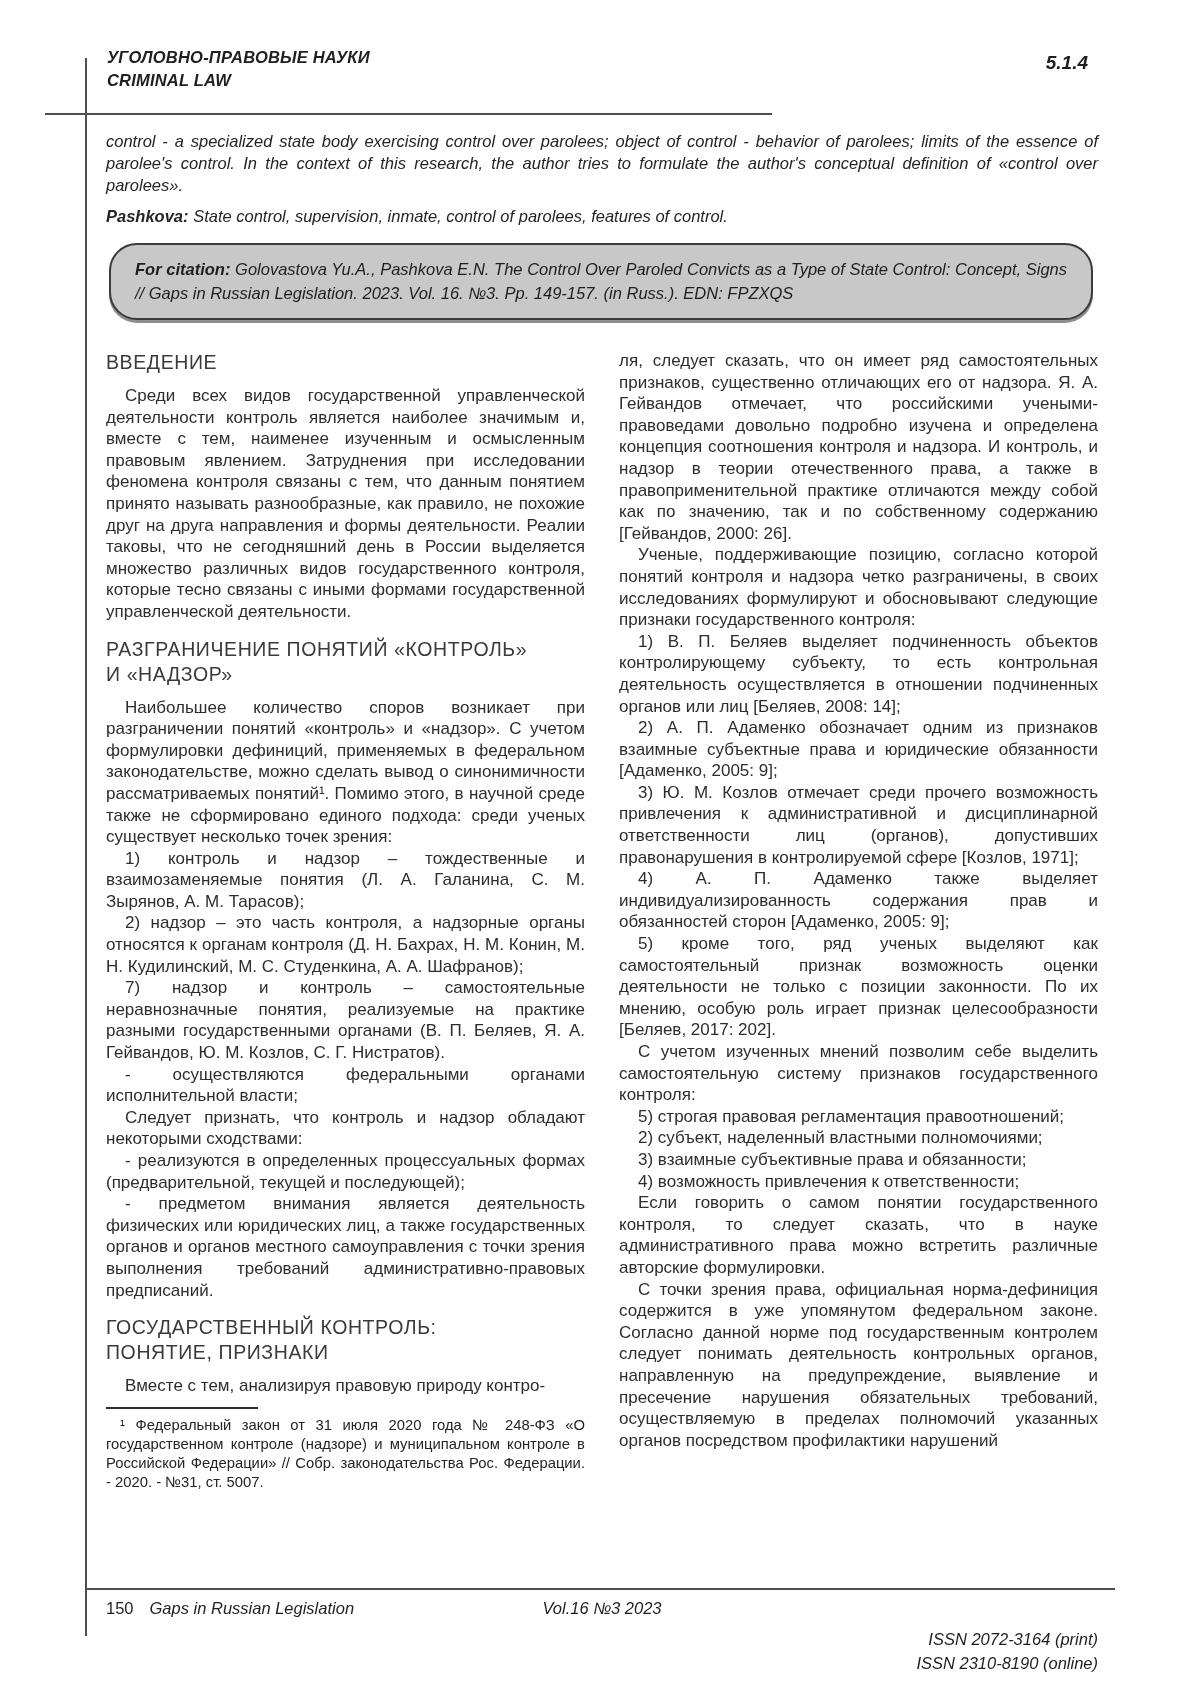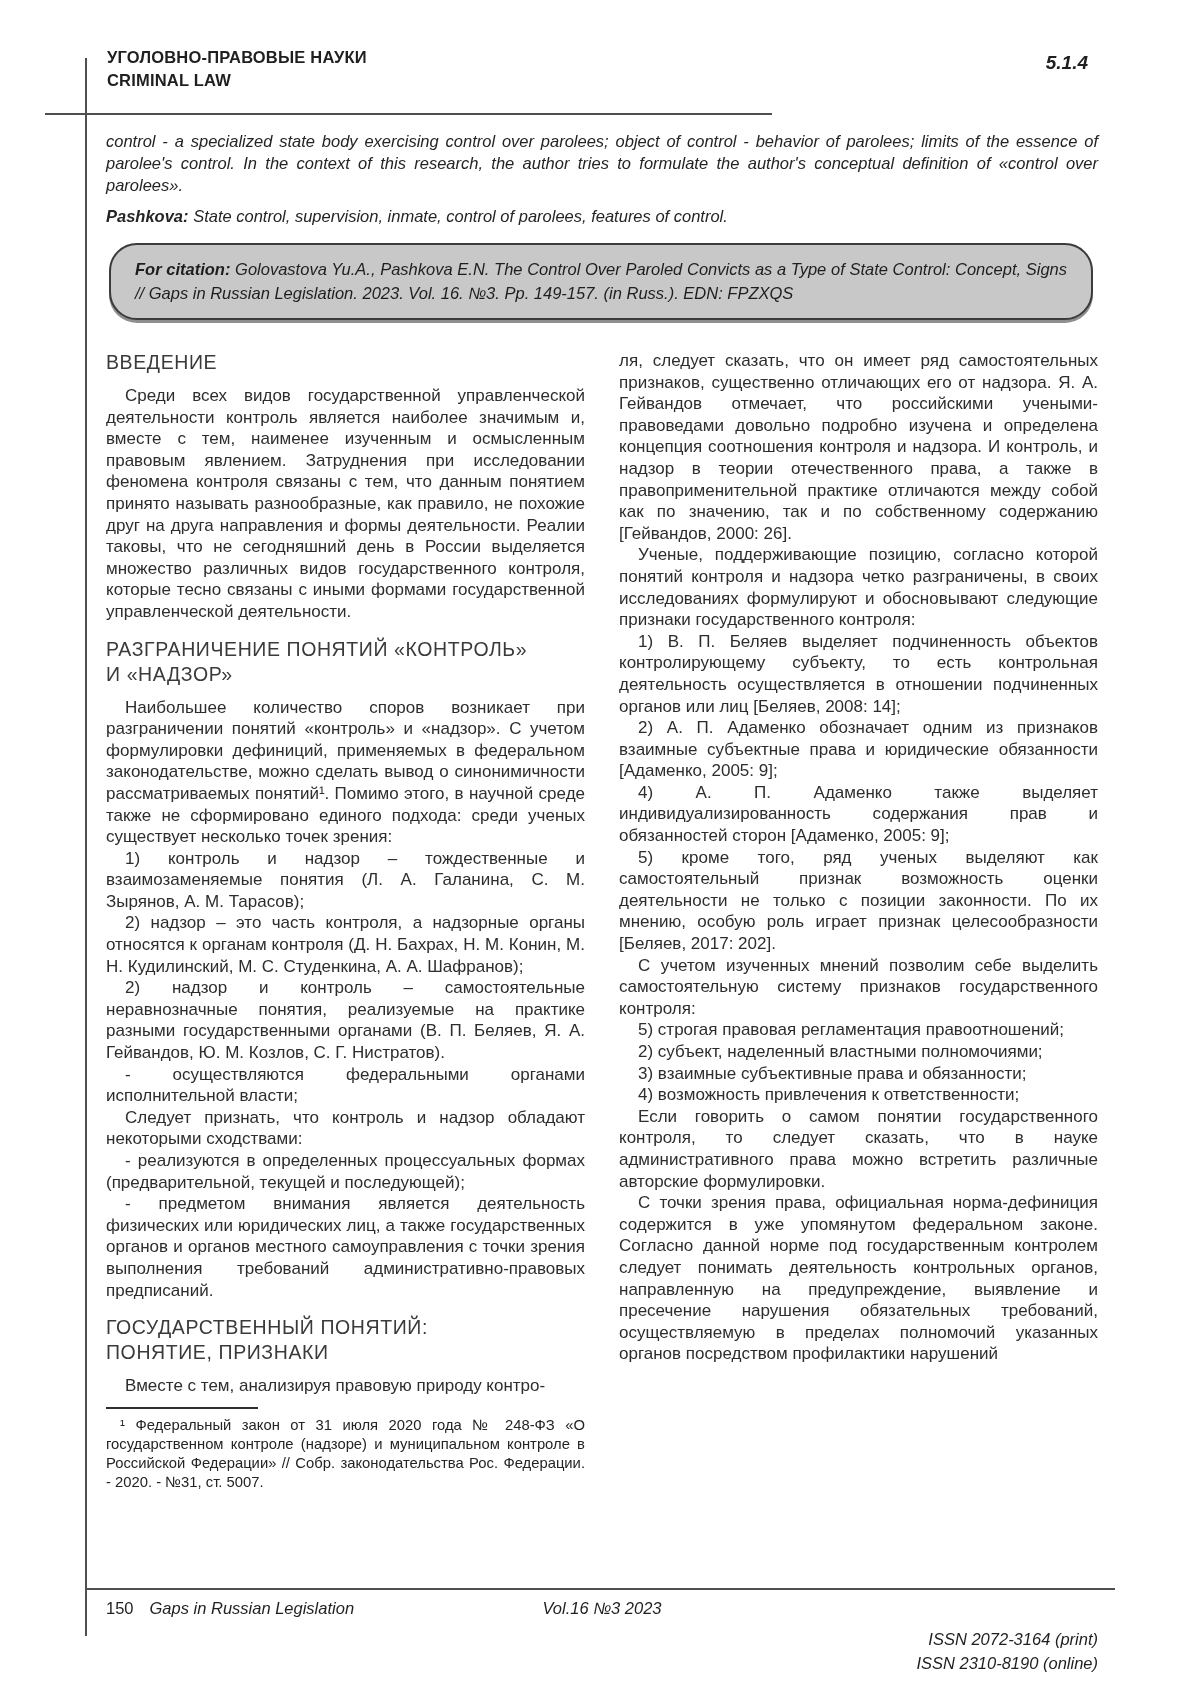--- a/index.html
+++ b/index.html
@@ -6,21 +6,21 @@
   .page{
     position:relative;
     width:1200px;height:1697px;
     background:#ffffff;
     font-family:"Liberation Sans",sans-serif;
     color:#2d2d2d;
     overflow:hidden;
   }
   .vline{position:absolute;left:85px;top:58px;width:2px;height:1578px;background:#4f4f4f;}
   .header-rule{position:absolute;left:45px;top:113px;width:727px;height:2px;background:#4f4f4f;}
-  .kicker{position:absolute;left:107px;top:46px;font-weight:bold;font-size:16.5px;line-height:23px;color:#1f1f1f;letter-spacing:0.2px;}
+  .kicker{position:absolute;left:107px;top:46px;font-style:italic;font-weight:bold;font-size:16.5px;line-height:23px;color:#1f1f1f;letter-spacing:0.2px;}
   .code{position:absolute;right:112px;top:52px;font-style:italic;font-weight:bold;font-size:19px;color:#1f1f1f;}
   .abstract{position:absolute;left:106px;top:130px;width:992px;font-style:italic;font-size:16.5px;line-height:22px;text-align:justify;color:#242424;}
   .keywords{position:absolute;left:106px;top:206px;width:992px;font-style:italic;font-size:16.5px;line-height:21px;color:#242424;}
   .keywords b{font-weight:bold;}
   .citebox{
     position:absolute;left:109px;top:243px;width:932px;
     background:#c8c8c8;border:2px solid #3c3c3c;border-radius:28px;
     padding:12px 24px 13px 24px;
     box-shadow:0 3px 0 rgba(50,50,50,0.55);
     font-style:italic;font-size:16.5px;line-height:24px;text-align:justify;color:#1e1e1e;
@@ -76,39 +76,40 @@
 
     <div class="col">
       <h2 class="section first">ВВЕДЕНИЕ</h2>
       <p>Среди всех видов государственной управленческой деятельности контроль является наиболее значимым и, вместе с тем, наименее изученным и осмысленным правовым явлением. Затруднения при исследовании феномена контроля связаны с тем, что данным понятием принято называть разнообразные, как правило, не похожие друг на друга направления и формы деятельности. Реалии таковы, что не сегодняшний день в России выделяется множество различных видов государственного контроля, которые тесно связаны с иными формами государственной управленческой деятельности.</p>
 
       <h2 class="section">РАЗГРАНИЧЕНИЕ ПОНЯТИЙ «КОНТРОЛЬ»
 И «НАДЗОР»</h2>
       <p>Наибольшее количество споров возникает при разграничении понятий «контроль» и «надзор». С учетом формулировки дефиниций, применяемых в федеральном законодательстве, можно сделать вывод о синонимичности рассматриваемых понятий¹. Помимо этого, в научной среде также не сформировано единого подхода: среди ученых существует несколько точек зрения:</p>
       <p>1) контроль и надзор – тождественные и взаимозаменяемые понятия (Л. А. Галанина, С. М. Зырянов, А. М. Тарасов);</p>
       <p>2) надзор – это часть контроля, а надзорные органы относятся к органам контроля (Д. Н. Бахрах, Н. М. Конин, М. Н. Кудилинский, М. С. Студенкина, А. А. Шафранов);</p>
-      <p>2) надзор и контроль – самостоятельные неравнозначные понятия, реализуемые на практике разными государственными органами (В. П. Беляев, Я. А. Гейвандов, Ю. М. Козлов, С. Г. Нистратов).</p>
+      <p>7) надзор и контроль – самостоятельные неравнозначные понятия, реализуемые на практике разными государственными органами (В. П. Беляев, Я. А. Гейвандов, Ю. М. Козлов, С. Г. Нистратов).</p>
       <p>- осуществляются федеральными органами исполнительной власти;</p>
       <p>Следует признать, что контроль и надзор обладают некоторыми сходствами:</p>
       <p>- реализуются в определенных процессуальных формах (предварительной, текущей и последующей);</p>
       <p>- предметом внимания является деятельность физических или юридических лиц, а также государственных органов и органов местного самоуправления с точки зрения выполнения требований административно-правовых предписаний.</p>
 
-      <h2 class="section">ГОСУДАРСТВЕННЫЙ ПОНЯТИЙ:
+      <h2 class="section">ГОСУДАРСТВЕННЫЙ КОНТРОЛЬ:
 ПОНЯТИЕ, ПРИЗНАКИ</h2>
       <p>Вместе с тем, анализируя правовую природу контро-</p>
 
       <div class="footnote-rule"></div>
       <div class="footnote">¹ Федеральный закон от 31 июля 2020 года № 248-ФЗ «О государственном контроле (надзоре) и муниципальном контроле в Российской Федерации» // Собр. законодательства Рос. Федерации. - 2020. - №31, ст. 5007.</div>
     </div>
 
     <div class="col">
       <p class="noindent">ля, следует сказать, что он имеет ряд самостоятельных признаков, существенно отличающих его от надзора. Я. А. Гейвандов отмечает, что российскими учеными-правоведами довольно подробно изучена и определена концепция соотношения контроля и надзора. И контроль, и надзор в теории отечественного права, а также в правоприменительной практике отличаются между собой как по значению, так и по собственному содержанию [Гейвандов, 2000: 26].</p>
       <p>Ученые, поддерживающие позицию, согласно которой понятий контроля и надзора четко разграничены, в своих исследованиях формулируют и обосновывают следующие признаки государственного контроля:</p>
       <p>1) В. П. Беляев выделяет подчиненность объектов контролирующему субъекту, то есть контрольная деятельность осуществляется в отношении подчиненных органов или лиц [Беляев, 2008: 14];</p>
       <p>2) А. П. Адаменко обозначает одним из признаков взаимные субъектные права и юридические обязанности [Адаменко, 2005: 9];</p>
+      <p>3) Ю. М. Козлов отмечает среди прочего возможность привлечения к административной и дисциплинарной ответственности лиц (органов), допустивших правонарушения в контролируемой сфере [Козлов, 1971];</p>
       <p>4) А. П. Адаменко также выделяет индивидуализированность содержания прав и обязанностей сторон [Адаменко, 2005: 9];</p>
       <p>5) кроме того, ряд ученых выделяют как самостоятельный признак возможность оценки деятельности не только с позиции законности. По их мнению, особую роль играет признак целесообразности [Беляев, 2017: 202].</p>
       <p>С учетом изученных мнений позволим себе выделить самостоятельную систему признаков государственного контроля:</p>
       <p>5) строгая правовая регламентация правоотношений;</p>
       <p>2) субъект, наделенный властными полномочиями;</p>
       <p>3) взаимные субъективные права и обязанности;</p>
       <p>4) возможность привлечения к ответственности;</p>
       <p>Если говорить о самом понятии государственного контроля, то следует сказать, что в науке административного права можно встретить различные авторские формулировки.</p>
       <p>С точки зрения права, официальная норма-дефиниция содержится в уже упомянутом федеральном законе. Согласно данной норме под государственным контролем следует понимать деятельность контрольных органов, направленную на предупреждение, выявление и пресечение нарушения обязательных требований, осуществляемую в пределах полномочий указанных органов посредством профилактики нарушений</p>
     </div>

